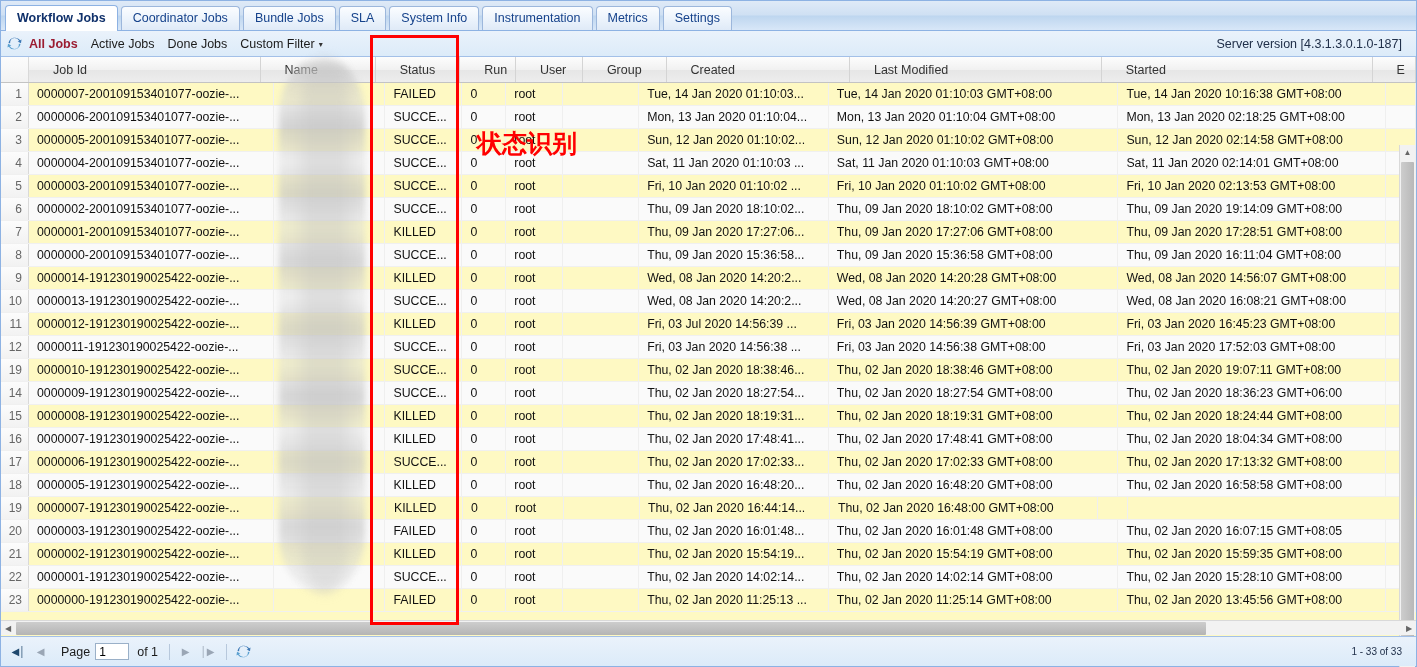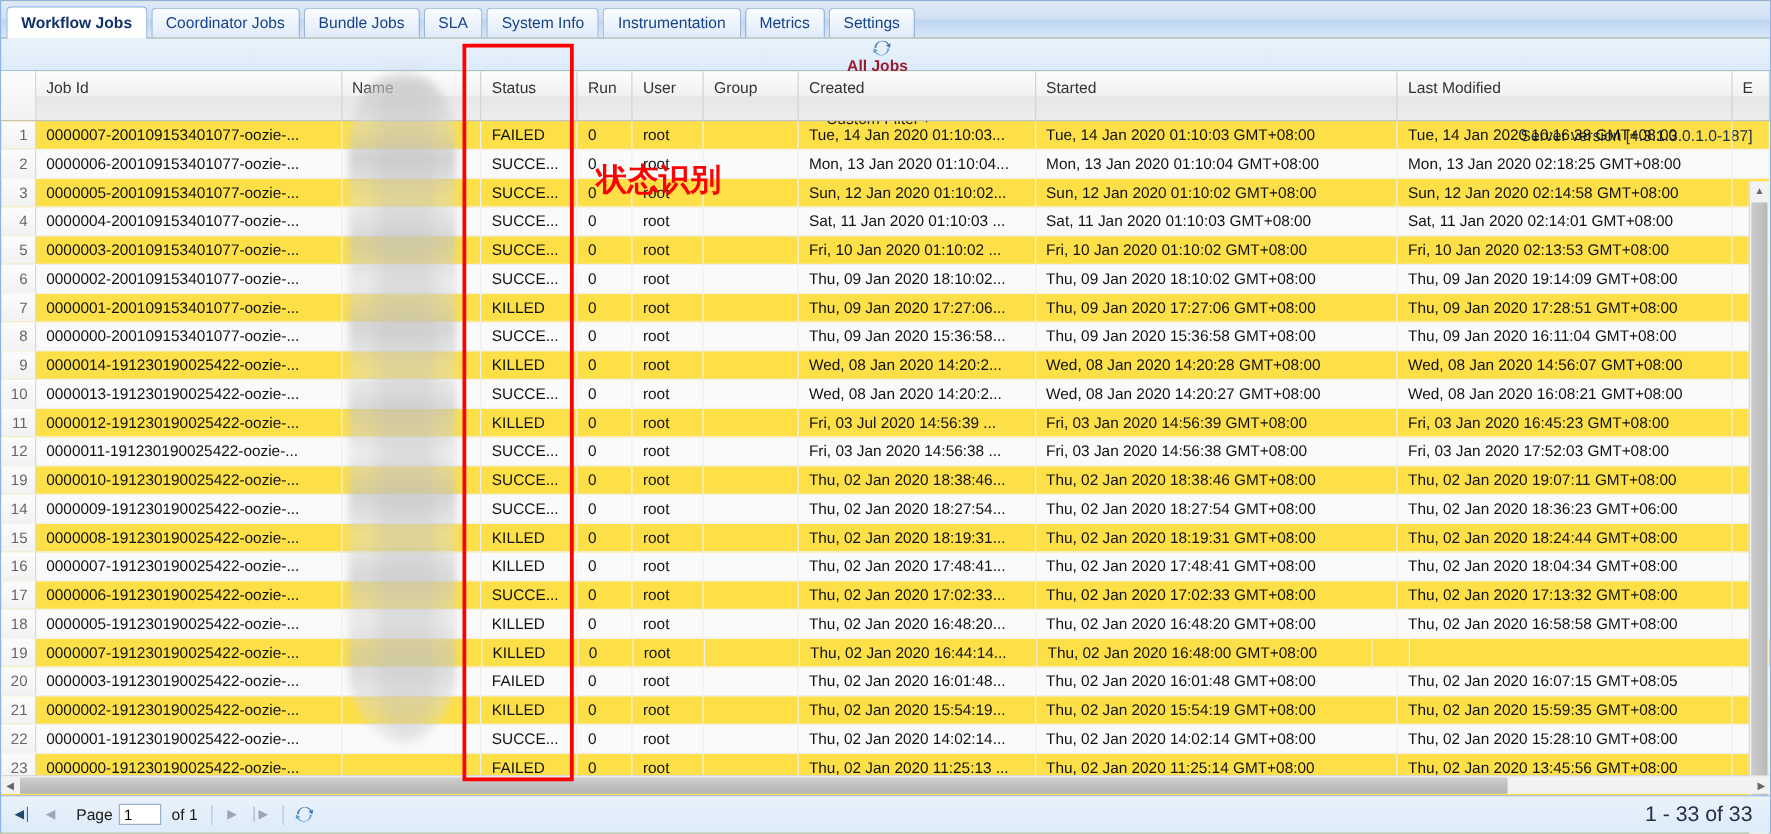--- a/index.html
+++ b/index.html
@@ -2,51 +2,51 @@
 <html><head>
 <meta charset="utf-8">
 <style>
   html,body{margin:0;padding:0;}
   body{
     width:1417px;height:667px;overflow:hidden;
     font-family:"Liberation Sans","DejaVu Sans",sans-serif;
     font-size:12px;color:#000;background:#ffffff;
   }
   #app{position:relative;width:1417px;height:667px;box-sizing:border-box;
-       border:1px solid #8db2e3;background:#fde047;}
+       border:1px solid #8db2e3;background:#fef9c3;}
 
   
   .tabbar{position:relative;height:30px;
       background:linear-gradient(to bottom,#dfeaf7 0%,#cfe0f3 48%,#bed6ef 52%,#d8e7f8 100%);
       border-bottom:1px solid #8db2e3;
       display:flex;align-items:flex-end;padding-left:4px;box-sizing:border-box;}
   .tab{height:23px;line-height:23px;padding:0 11px;margin-right:3px;
       font-size:12.5px;color:#15428b;
       background:linear-gradient(to bottom,#fbfdff 0%,#eaf2fb 60%,#dfeaf7 100%);
       border:1px solid #9cb7dc;border-bottom:none;
       border-radius:4px 4px 0 0;cursor:pointer;white-space:nowrap;}
   .tab.active{background:#ffffff;font-weight:bold;color:#10316b;
       border-color:#8db2e3;height:25px;line-height:25px;margin-bottom:-1px;}
 
   
   .toolbar{position:relative;height:26px;
       background:linear-gradient(to bottom,#eaf2fb 0%,#dcebf9 100%);
       border-bottom:1px solid #a3c0e8;
-      display:flex;align-items:center;padding:0 6px;box-sizing:border-box;flex-direction:column;}
+      display:flex;align-items:center;padding:0 6px;box-sizing:border-box;}
   .refresh-ic{width:15px;height:15px;margin-right:7px;flex:none;cursor:pointer;}
   .filter-link{font-size:12.5px;color:#1b1b1b;margin-right:13px;cursor:pointer;white-space:nowrap;}
   .filter-link.sel{color:#9b1c31;font-weight:bold;}
   .caret{display:inline-block;margin-left:4px;font-size:8px;color:#333;vertical-align:middle;}
   .serverver{margin-left:auto;font-size:12.5px;color:#21304a;padding-right:8px;white-space:nowrap;}
 
   
   .grid{position:relative;}
-  .hdr{display:flex;height:40px;
+  .hdr{display:flex;height:26px;
       background:linear-gradient(to bottom,#fdfdfd 0%,#f1f1f1 50%,#e6e6e6 51%,#ededed 100%);
-      border-bottom:1px solid #c3c3c3;box-sizing:border-box;}
+      border-bottom:1px solid #c3c3c3;box-sizing:border-box;gap:16px;}
   .hc{font-size:12.5px;color:#333;line-height:26px;padding-left:8px;
       border-right:1px solid #d4d4d4;box-sizing:border-box;overflow:hidden;
       white-space:nowrap;cursor:pointer;}
   .body{position:relative;height:536px;overflow:hidden;}
   .row{display:flex;height:23px;box-sizing:border-box;border-bottom:1px solid #f0f0f0;}
   .row.alt{background:#fafafa;}
   .cell{font-size:12.3px;color:#111;line-height:22px;padding-left:8px;
       box-sizing:border-box;overflow:hidden;white-space:nowrap;text-overflow:clip;}
   .rn{width:28px;text-align:right;padding:0 6px 0 0;color:#666;font-size:12px;line-height:22px;
       background:linear-gradient(to bottom,#fcfcfc,#f2f2f2);
@@ -96,21 +96,21 @@
   .pager{position:absolute;left:0;bottom:0;width:1415px;height:30px;box-sizing:border-box;
      background:linear-gradient(to bottom,#eaf2fb 0%,#dcebf9 100%);
      border-top:1px solid #a3c0e8;display:flex;align-items:center;padding:0 8px;}
   .pbtn{width:19px;height:19px;margin-right:3px;display:flex;align-items:center;
      justify-content:center;font-size:10px;color:#9aa6b5;cursor:pointer;}
   .pbtn.on{color:#20496e;}
   .plabel{font-size:12.5px;color:#1b1b1b;margin:0 5px 0 8px;}
   .pinput{width:34px;height:17px;border:1px solid #9ab0c8;background:#fff;
      font-size:12px;font-family:inherit;padding:0 3px;box-sizing:border-box;color:#000;}
   .pdiv{width:1px;height:16px;background:#b7c8dc;margin:0 6px;}
-  .pcount{margin-left:auto;font-size:17px;color:#21304a;padding-right:6px;}
+  .pcount{margin-left:auto;font-size:10px;color:#21304a;padding-right:6px;}
 </style>
 </head>
 <body>
 
 <div id="app">
 
   <div class="tabbar">
     <div class="tab active"><span>Workflow Jobs</span></div>
     <div class="tab"><span>Coordinator Jobs</span></div>
     <div class="tab"><span>Bundle Jobs</span></div>
@@ -136,22 +136,22 @@
   <div class="grid">
     <div class="hdr">
       <div class="hc rn"></div>
       <div class="hc c-id">Job Id</div>
       <div class="hc c-name">Name</div>
       <div class="hc c-status">Status</div>
       <div class="hc c-run">Run</div>
       <div class="hc c-user">User</div>
       <div class="hc c-group">Group</div>
       <div class="hc c-created">Created</div>
+      <div class="hc c-mod">Last Modified</div>
       <div class="hc c-started">Started</div>
-      <div class="hc c-mod">Last Modified</div>
       <div class="hc c-end">E</div>
     </div>
 
     <div class="body" id="grid-body">
         <div class="row">
           <div class="cell rn">1</div>
           <div class="cell sep c-id">0000007-200109153401077-oozie-...</div>
           <div class="cell sep c-name"></div>
           <div class="cell sep c-status">FAILED</div>
           <div class="cell sep c-run">0</div>

